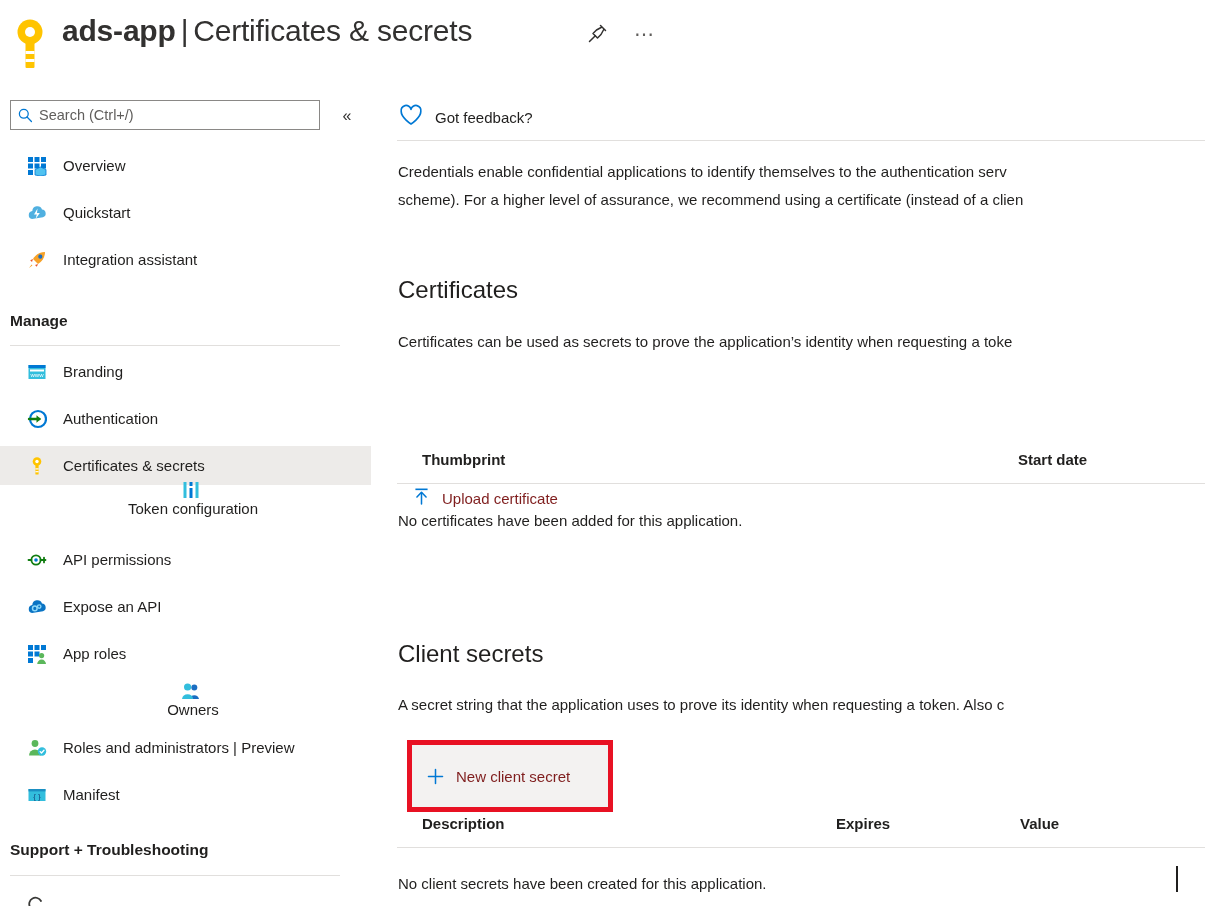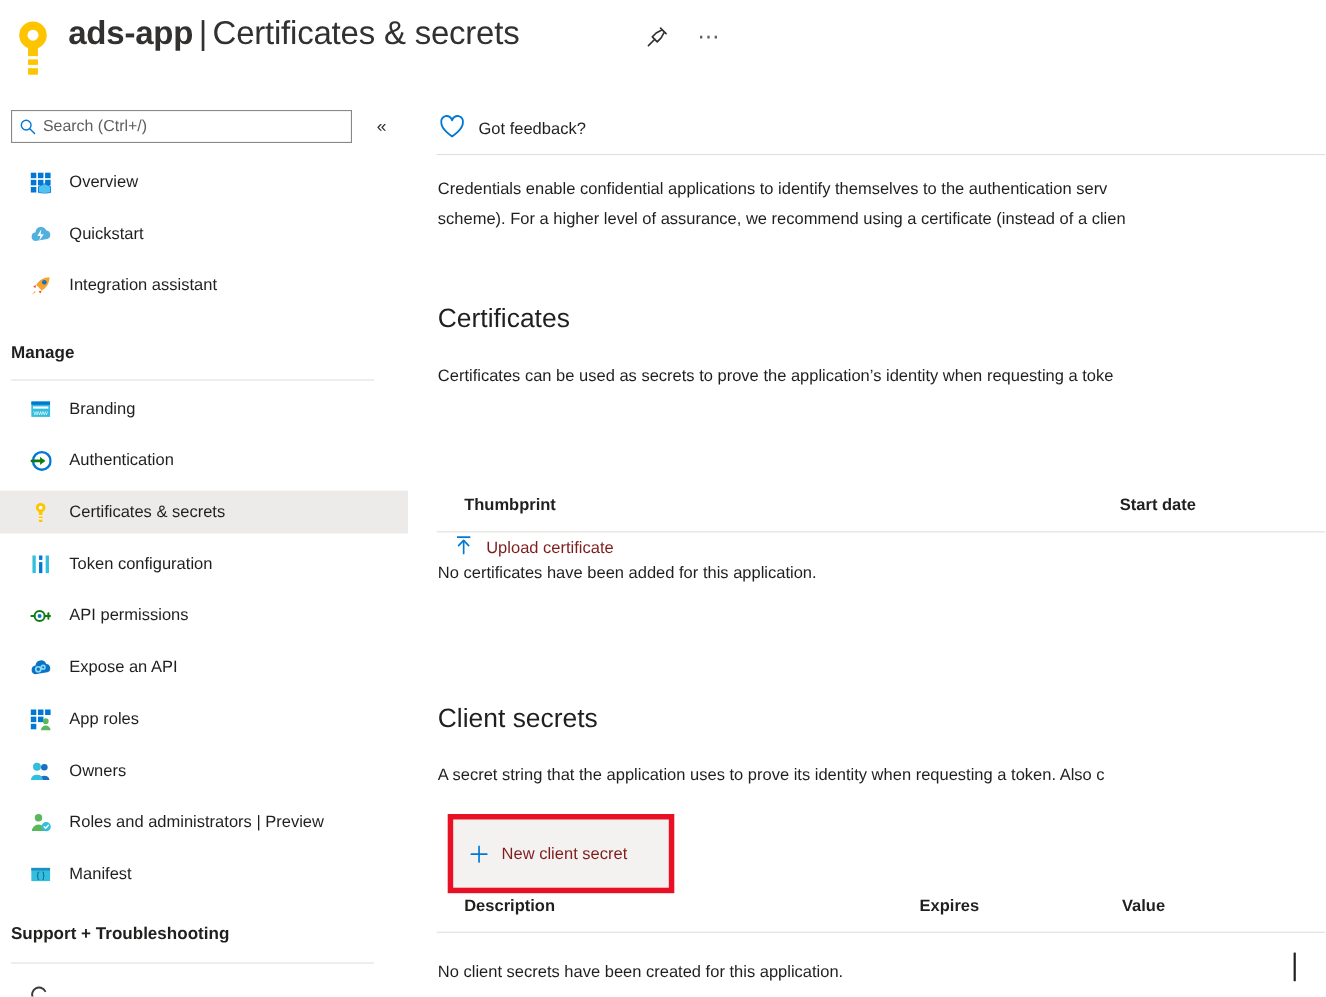--- a/index.html
+++ b/index.html
@@ -187,21 +187,21 @@
           <circle cx="10" cy="5.5" r="4.3" fill="#ffc400"></circle>
           <circle cx="10" cy="5.5" r="1.7" fill="#ffffff"></circle>
           <rect x="8.4" y="9" width="3.2" height="9.5" rx="0.6" fill="#ffc400"></rect>
           <rect x="8.4" y="12.3" width="3.2" height="1.2" fill="#ffffff"></rect>
           <rect x="8.4" y="15.1" width="3.2" height="1.2" fill="#ffffff"></rect>
         </svg>
       </span>
       <span class="nav-label">Certificates &amp; secrets</span>
     </div>
 
-    <div class="nav-item" style="top:405px;">
+    <div class="nav-item" style="top:392px;flex-direction:column;">
       <span class="nav-ico">
         <svg viewBox="0 0 20 20" width="20" height="20">
           <rect x="2.5" y="2" width="3" height="16" fill="#32bedd"></rect>
           <rect x="8.5" y="2" width="3" height="4" fill="#0078d4"></rect>
           <rect x="8.5" y="8" width="3" height="10" fill="#0078d4"></rect>
           <rect x="14.5" y="2" width="3" height="16" fill="#32bedd"></rect>
         </svg>
       </span>
       <span class="nav-label">Token configuration</span>
     </div>
@@ -239,21 +239,21 @@
           <rect x="1" y="7.5" width="5" height="5" fill="#0078d4"></rect>
             <rect x="7.5" y="7.5" width="5" height="5" fill="#0078d4"></rect>
           <rect x="1" y="14" width="5" height="5" fill="#0078d4"></rect>
           <circle cx="14.6" cy="11.6" r="2.6" fill="#5bb75b"></circle>
           <path d="M10.2 20 a4.4 4.4 0 0 1 8.8 0 z" fill="#5bb75b"></path>
         </svg>
       </span>
       <span class="nav-label">App roles</span>
     </div>
 
-    <div class="nav-item" style="top:593px;">
+    <div class="nav-item" style="top:593px;flex-direction:column;">
       <span class="nav-ico">
         <svg viewBox="0 0 20 20" width="20" height="20">
           <circle cx="13.3" cy="6.5" r="3" fill="#1b6ec2"></circle>
           <path d="M8.6 18 a4.8 4.8 0 0 1 9.4 0 z" fill="#1b6ec2"></path>
           <circle cx="6.6" cy="6" r="3.6" fill="#32bedd"></circle>
           <path d="M1 18 a5.7 5.7 0 0 1 11.2 0 z" fill="#32bedd"></path>
         </svg>
       </span>
       <span class="nav-label">Owners</span>
     </div>

